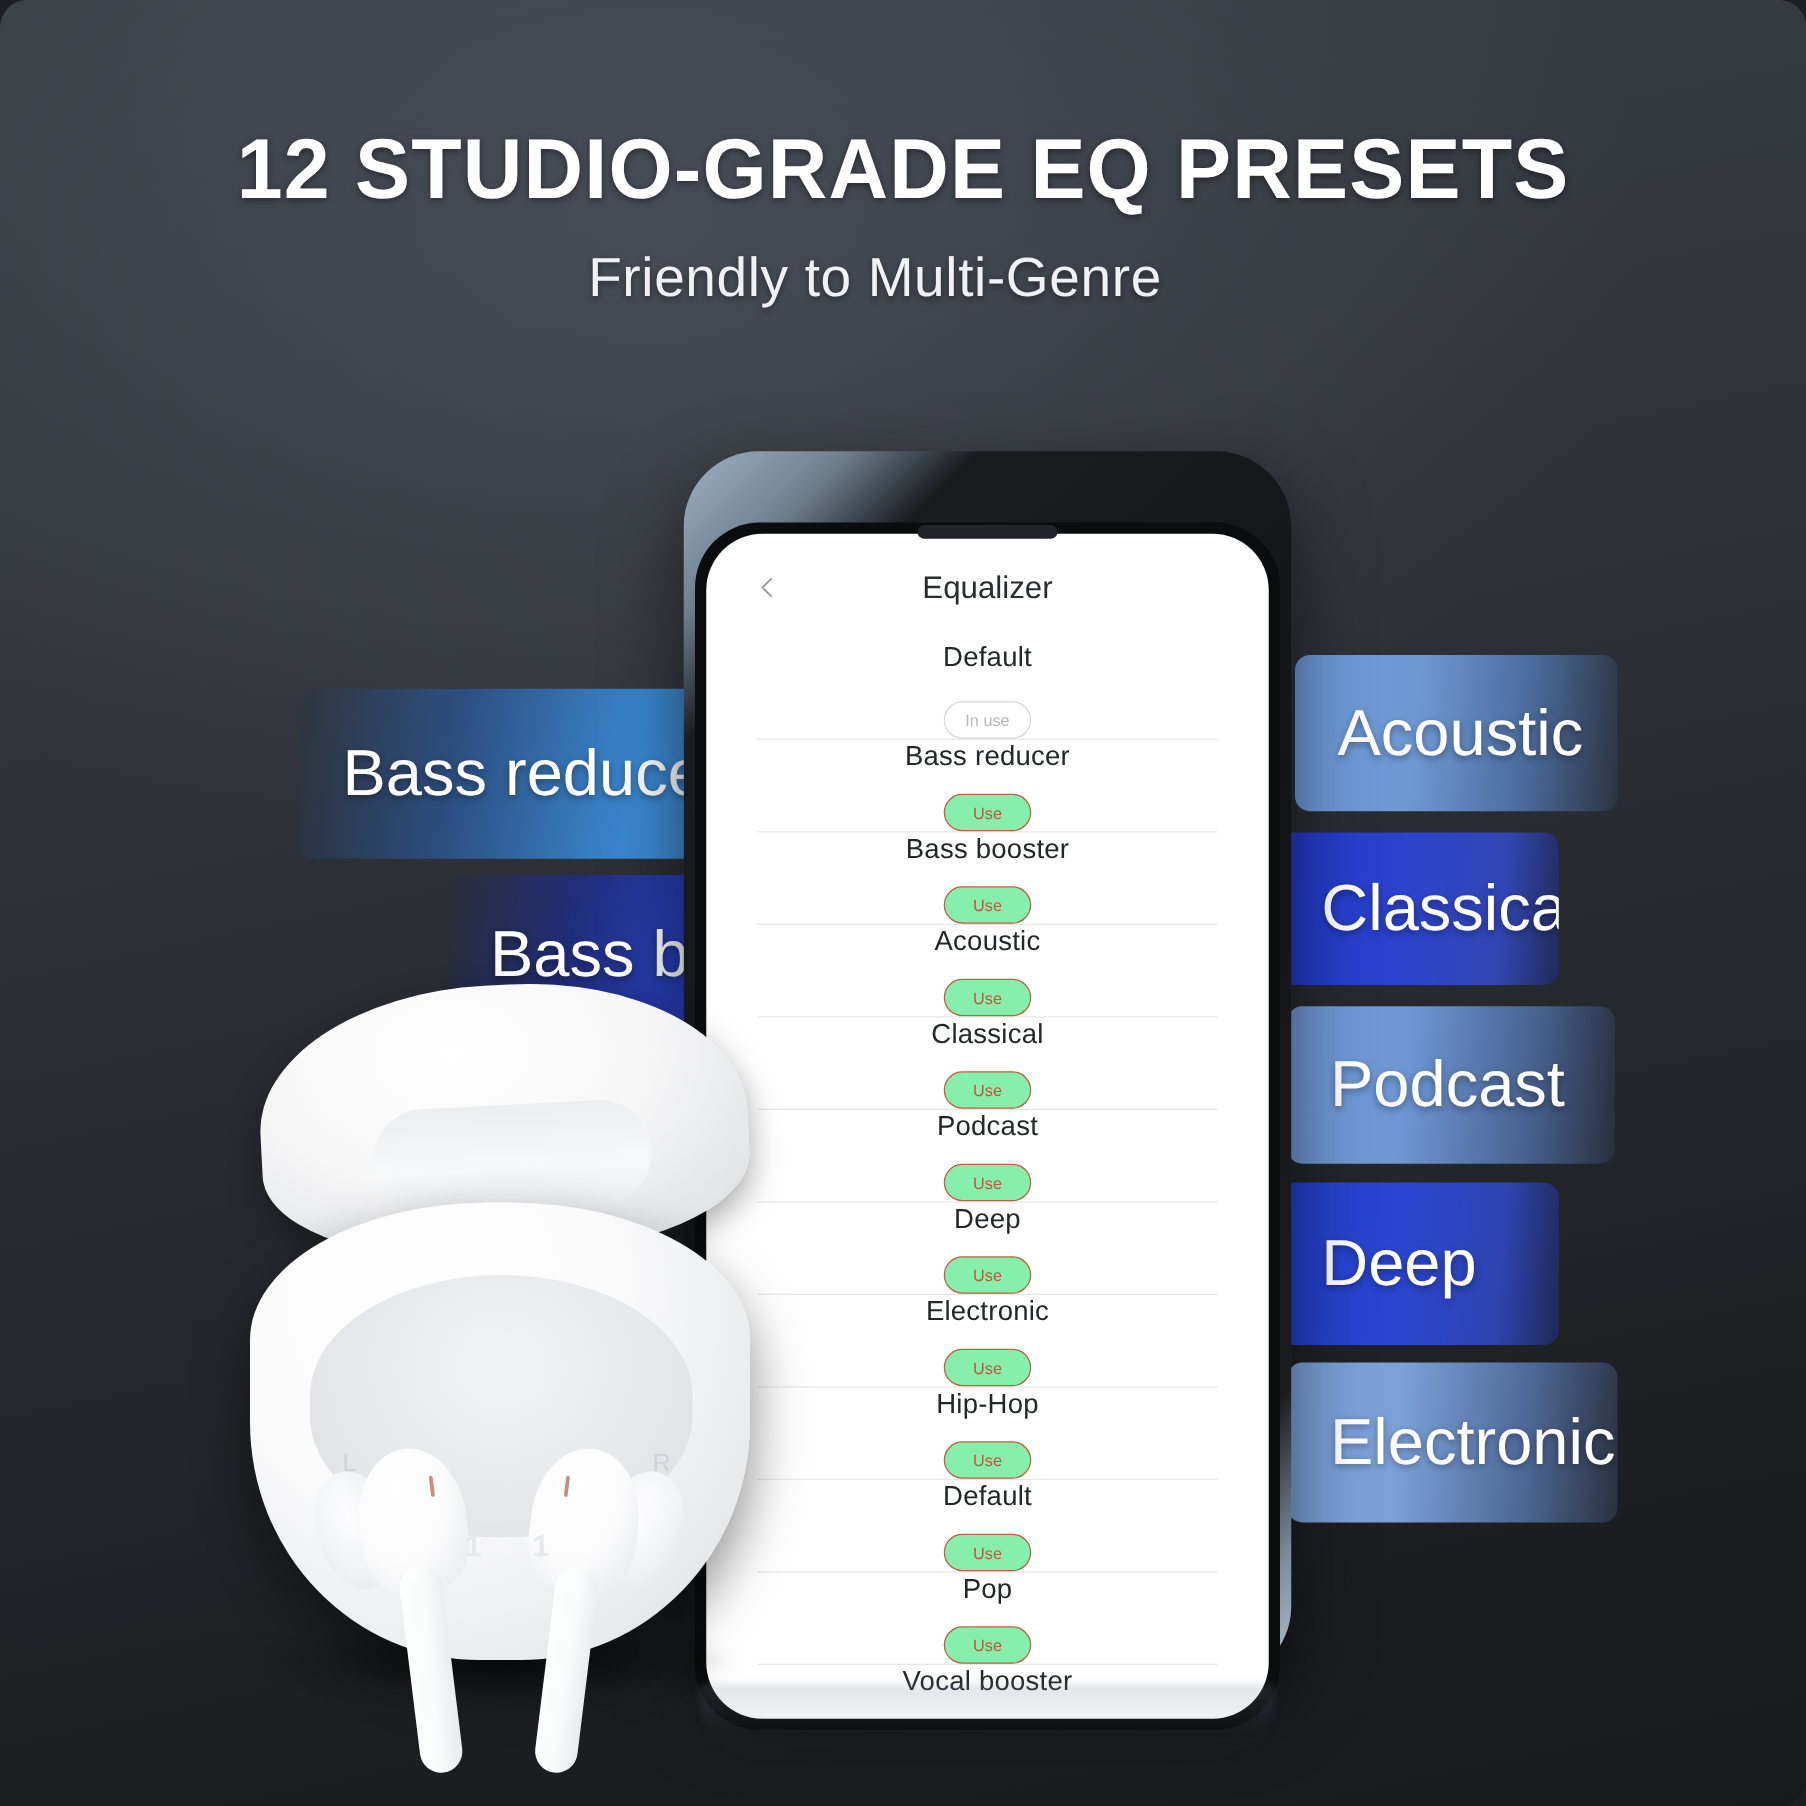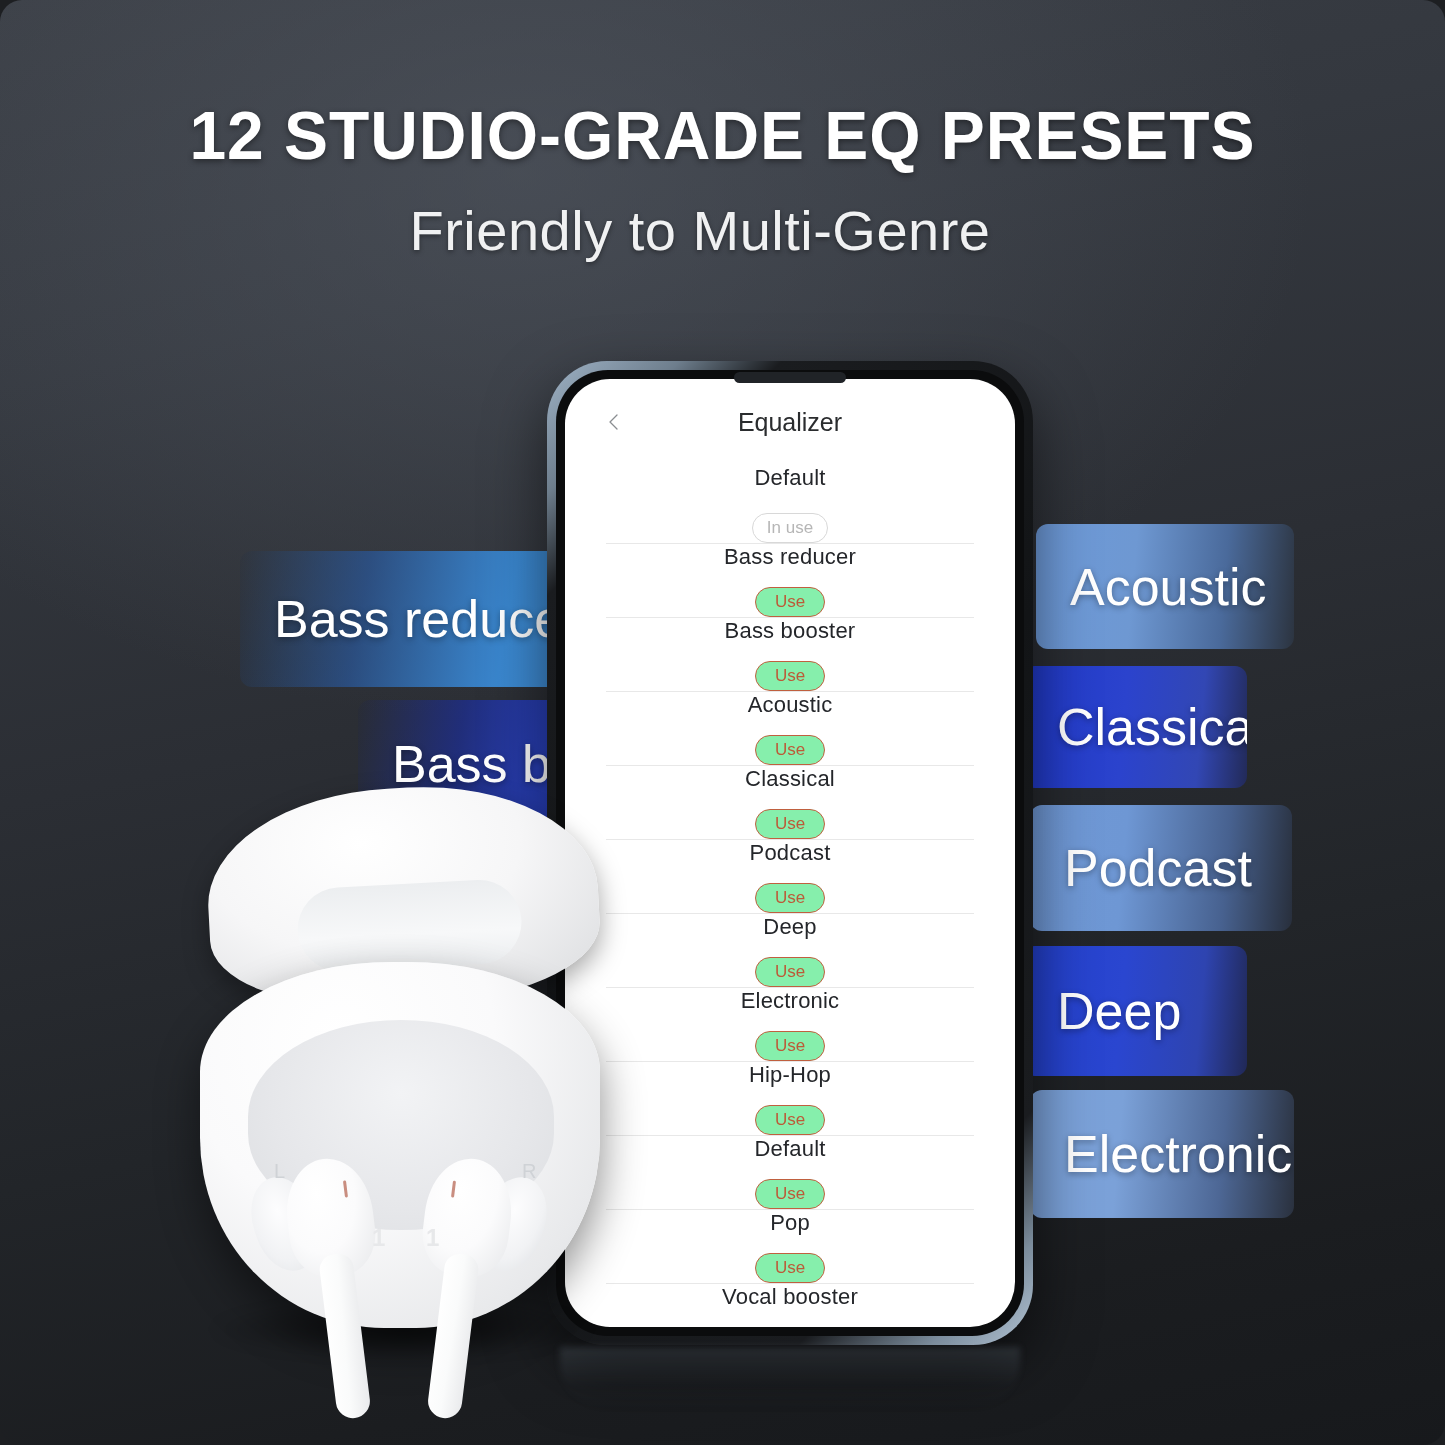--- a/index.html
+++ b/index.html
@@ -20,21 +20,21 @@
   .headline{
     position:absolute;left:0;top:96px;width:1445px;text-align:center;
     color:#ffffff;font-weight:bold;font-size:68px;letter-spacing:1px;
     font-family:"Liberation Sans","DejaVu Sans",sans-serif;
     transform:scaleX(0.97);
     text-shadow:0 2px 6px rgba(0,0,0,0.45);
     white-space:nowrap;
   }
   .subhead{
     position:absolute;left:0;top:198px;width:1400px;text-align:center;
-    color:#f0f1f2;font-size:56px;font-weight:400;letter-spacing:0.5px;
+    color:#f0f1f2;font-size:44px;font-weight:400;letter-spacing:0.5px;
     text-shadow:0 2px 5px rgba(0,0,0,0.4);
     white-space:nowrap;
   }
 
   
   .card{
     position:absolute;border-radius:12px;display:flex;align-items:center;
     color:#fff;font-size:52px;font-weight:400;white-space:nowrap;
     text-shadow:0 2px 6px rgba(0,0,0,0.35);
     overflow:hidden;
@@ -74,21 +74,21 @@
   
   #phone{
     position:absolute;left:547px;top:361px;width:486px;height:984px;
     border-radius:60px;
     background:linear-gradient(135deg,#9fb3c6 0%, #6e7e8d 9%, #1a1c1f 16%, #121416 50%, #1a1c1f 84%, #7b8c9c 93%, #b3c4d4 100%);
     padding:9px;box-sizing:border-box;
     box-shadow:0 24px 60px rgba(0,0,0,0.55);
   }
   #phone-inner{
     width:100%;height:100%;border-radius:52px;
-    background:#0b0c0d;padding:9px;box-sizing:border-box;position:relative;
+    background:#0b0c0d;padding:9px;box-sizing:border-box;position:relative;margin-top:48px;
   }
   #notch{
     position:absolute;left:50%;top:2px;transform:translateX(-50%);
     width:112px;height:11px;border-radius:7px;background:#202327;z-index:6;
   }
   #screen{
     width:100%;height:100%;border-radius:45px;background:#ffffff;
     overflow:hidden;position:relative;
   }
 
@@ -109,21 +109,21 @@
   .eq-list{padding:0 41px;}
   .eq-row{
     height:73px;display:flex;align-items:center;justify-content:space-between;
     border-bottom:1px solid #e8e8e8;
     flex-direction:column;
   }
   .eq-row:first-child{height:78px;}
   .eq-label{font-size:22px;color:#24262a;font-weight:400;letter-spacing:0.2px;}
   .pill{
     min-width:70px;height:30px;border-radius:16px;display:flex;align-items:center;justify-content:center;
-    font-size:17px;padding:0 14px;box-sizing:border-box;cursor:pointer;
+    font-size:13px;padding:0 14px;box-sizing:border-box;cursor:pointer;
   }
   .pill.use{border:1.4px solid #c0603f;color:#bc5a38;background:#86efac;}
   .pill.inuse{border:1.4px solid #d8d8d8;color:#b6b6b6;background:#fff;cursor:default;}
 
   
   #reflection{
     position:absolute;left:560px;top:1347px;width:460px;height:64px;
     background:linear-gradient(180deg, rgba(120,135,150,0.22) 0%, rgba(60,68,78,0.05) 60%, rgba(0,0,0,0) 100%);
     border-radius:0 0 50px 50px;filter:blur(3px);
   }

